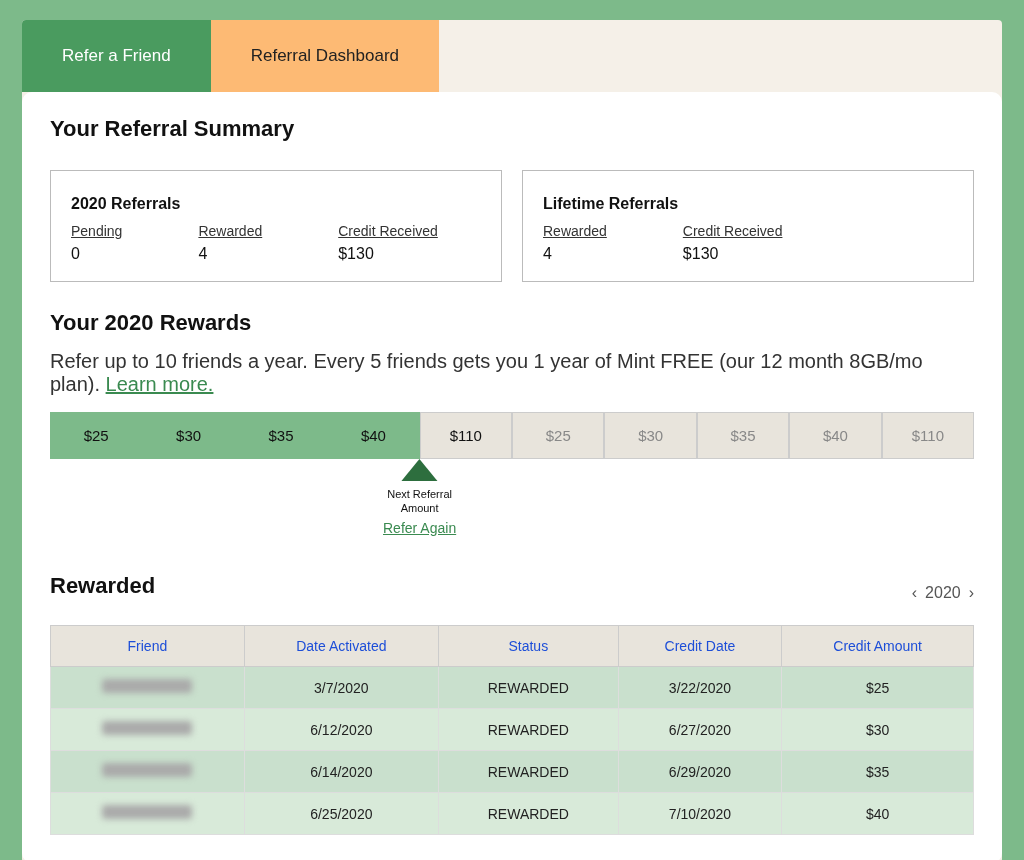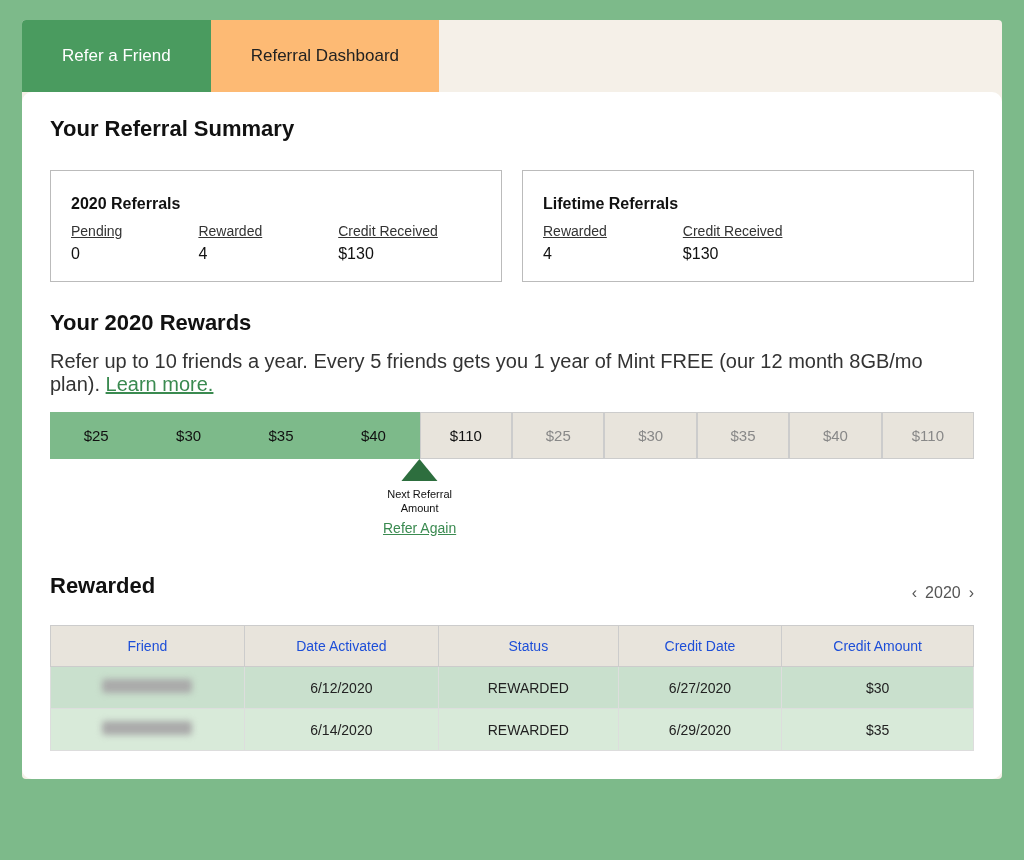--- a/index.html
+++ b/index.html
@@ -311,31 +311,45 @@
       <thead>
         <tr>
           <th>Friend</th>
           <th>Date Activated</th>
           <th>Status</th>
           <th>Credit Date</th>
           <th>Credit Amount</th>
         </tr>
       </thead>
       <tbody id="history-tbody">
+      <tr>
+            <td><span class="friend-blur"></span></td>
+            <td>3/7/2020</td>
+            <td>REWARDED</td>
+            <td>3/22/2020</td>
+            <td>$25</td>
+          </tr>
           <tr>
             <td><span class="friend-blur"></span></td>
             <td>6/12/2020</td>
             <td>REWARDED</td>
             <td>6/27/2020</td>
             <td>$30</td>
           </tr>
           <tr>
             <td><span class="friend-blur"></span></td>
             <td>6/14/2020</td>
             <td>REWARDED</td>
             <td>6/29/2020</td>
             <td>$35</td>
           </tr>
+          <tr>
+            <td><span class="friend-blur"></span></td>
+            <td>6/25/2020</td>
+            <td>REWARDED</td>
+            <td>7/10/2020</td>
+            <td>$40</td>
+          </tr>
         </tbody>
     </table>
 
   </div>
 </div>
 
 </body></html>

